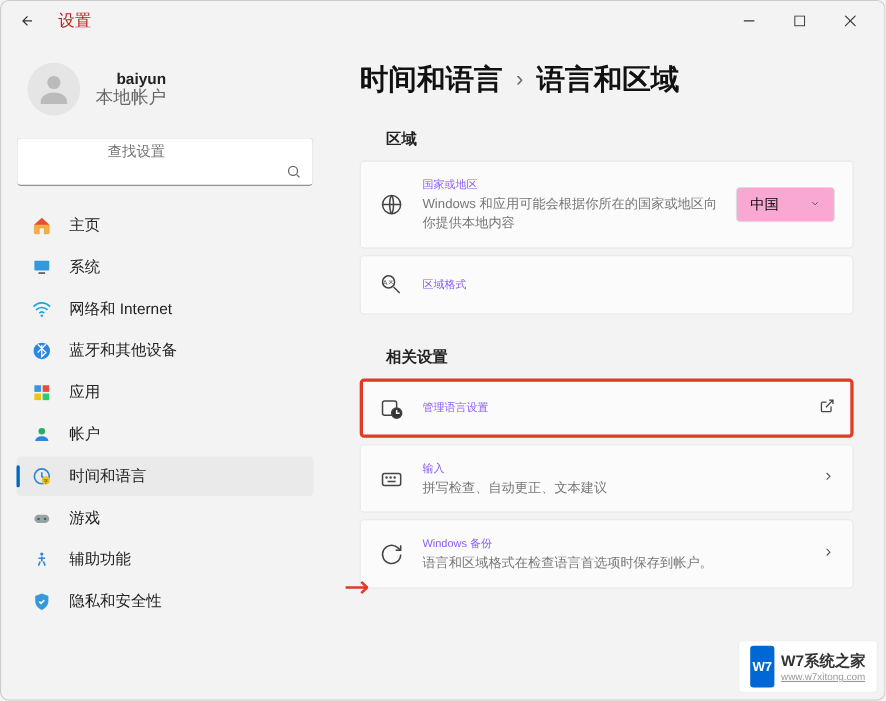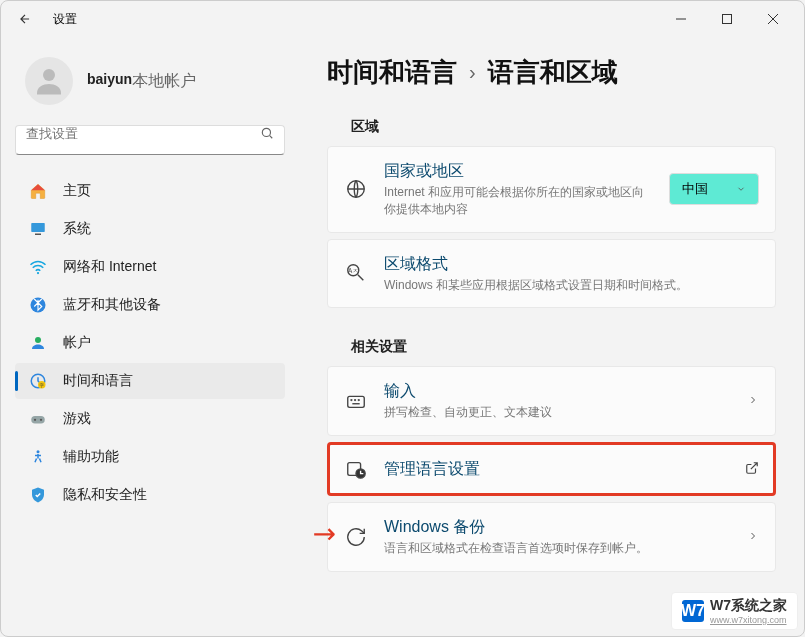--- a/index.html
+++ b/index.html
@@ -32,22 +32,22 @@
       align-items: center;
       gap: 12px;
     }
     .back-btn {
       width: 32px; height: 32px;
       display: flex; align-items: center; justify-content: center;
       cursor: pointer;
       color: #333;
     }
     .title-text {
-      font-size: 12px;
-      color: #000000;
+      font-size: 15px;
+      color: #b91c1c;
     }
     .window-controls {
       display: flex;
       gap: 0;
     }
     .win-btn {
       width: 46px; height: 32px;
       display: flex; align-items: center; justify-content: center;
       cursor: pointer;
       color: #333;
@@ -67,33 +67,34 @@
       gap: 14px;
       padding: 8px 10px 20px 10px;
     }
     .avatar {
       width: 48px; height: 48px;
       border-radius: 50%;
       background: #e5e5e5;
       display: flex; align-items: center; justify-content: center;
     }
     .avatar svg { width: 36px; height: 36px; }
-    .user-info { display: flex; flex-direction: row; }
+    .user-info { display: flex; flex-direction: column; align-items: flex-end; }
     .user-name { font-size: 14px; font-weight: 600; color: #222; }
     .user-type { font-size: 16px; color: #666; }
     .search-box {
       display: flex;
-      align-items: flex-start;
+      align-items: flex-end;
       background: #fff;
       border: 1px solid #ddd;
       border-bottom: 1px solid #888;
       border-radius: 4px;
-      height: 30px;
+      height: 44px;
       padding: 0 10px;
       margin-bottom: 18px;
+      flex-direction: column;
     }
     .search-box input {
       flex: 1; border: none; outline: none; font-size: 13px; background: transparent;
       color: #666;
     }
     .nav-list { display: flex; flex-direction: column; gap: 2px; }
     .nav-item {
       display: flex;
       align-items: center;
       gap: 16px;
@@ -159,27 +160,27 @@
       gap: 16px;
       margin-bottom: 6px;
     }
     .card-icon {
       width: 24px; height: 24px;
       display: flex; align-items: center; justify-content: center;
       color: #444;
       flex-shrink: 0;
     }
     .card-text { flex: 1; min-width: 0; }
-    .card-title { font-size: 16px; color: #0c4a6e; }
+    .card-title { font-size: 10px; color: #8b5cf6; }
     .card-desc { font-size: 12px; color: #777; margin-top: 2px; line-height: 1.4; }
     .card-action {
       display: flex; align-items: center; gap: 8px;
     }
     .dropdown {
-      background: #5eead4;
+      background: #f9a8d4;
       border: 1px solid #ddd;
       border-radius: 4px;
       padding: 6px 12px;
       font-size: 13px;
       display: flex;
       align-items: center;
       gap: 20px;
       cursor: pointer;
       min-width: 90px;
       justify-content: space-between;
@@ -217,25 +218,25 @@
       border-radius: 4px;
       font-size: 14px;
       font-weight: 600;
       display: flex;
       align-items: center;
       gap: 6px;
       border: 1px solid #eee;
       color: #333;
     }
     .watermark .wm-icon {
-      width: 22px; height: 22px;
+      width: 22px; height: 38px;
       background: #0067d4;
       color: #fff;
       display: flex; align-items: center; justify-content: center;
-      font-size: 16px;
+      font-size: 12px;
       font-weight: bold;
       border-radius: 3px;
     }
     .wm-sub { font-size: 9px; color: #999; font-weight: normal; display: block; text-decoration: underline; }
     .external-icon { font-size: 14px; color: #444; }
     .section-gap { height: 18px; }
   </style>
 </head>
 <body>
 
@@ -327,20 +328,31 @@
               <svg width="18" height="18" viewBox="0 0 24 24">
                 <circle cx="12" cy="12" r="10" fill="#2e86de"></circle>
                 <path d="M12 5v14l5-5-5-5 5-5-5 5-5-5 5 5-5 5" fill="none" stroke="#fff" stroke-width="1.5"></path>
               </svg>
             </span>
           <span>蓝牙和其他设备</span>
         </div>
         <div class="nav-item">
           <span class="nav-icon">
               <svg width="18" height="18" viewBox="0 0 24 24">
+                <rect x="3" y="3" width="8" height="8" fill="#3498db"></rect>
+                <rect x="13" y="3" width="8" height="8" fill="#e74c3c"></rect>
+                <rect x="3" y="13" width="8" height="8" fill="#f1c40f"></rect>
+                <rect x="13" y="13" width="8" height="8" fill="#2ecc71"></rect>
+              </svg>
+            </span>
+          <span>应用</span>
+        </div>
+        <div class="nav-item">
+          <span class="nav-icon">
+              <svg width="18" height="18" viewBox="0 0 24 24">
                 <circle cx="12" cy="8" r="4" fill="#27ae60"></circle>
                 <path d="M4 20c0-4 4-6 8-6s8 2 8 6" fill="#2e86de"></path>
               </svg>
             </span>
           <span>帐户</span>
         </div>
         <div class="nav-item selected">
           <span class="nav-icon">
               <svg width="18" height="18" viewBox="0 0 24 24">
                 <circle cx="12" cy="12" r="9" fill="none" stroke="#2e86de" stroke-width="2"></circle>
@@ -393,21 +405,21 @@
 
       <div class="card">
         <span class="card-icon">
           <svg width="22" height="22" viewBox="0 0 24 24" fill="none" stroke="currentColor" stroke-width="1.5">
               <circle cx="12" cy="12" r="9"></circle>
               <path d="M3 12h18M12 3c2.5 3 2.5 15 0 18M12 3c-2.5 3-2.5 15 0 18"></path>
             </svg>
         </span>
         <div class="card-text">
           <div class="card-title">国家或地区</div>
-          <div class="card-desc">Internet 和应用可能会根据你所在的国家或地区向你提供本地内容</div>
+          <div class="card-desc">Windows 和应用可能会根据你所在的国家或地区向你提供本地内容</div>
         </div>
         <div class="card-action">
           <div class="dropdown">
             <span>中国</span>
             <span class="chevron"><svg width="10" height="10" viewBox="0 0 24 24" fill="none" stroke="currentColor" stroke-width="2">
                   <path d="M6 9l6 6 6-6"></path>
                 </svg></span>
           </div>
         </div>
       </div>
@@ -415,64 +427,63 @@
       <div class="card">
         <span class="card-icon">
           <svg width="22" height="22" viewBox="0 0 24 24" fill="none" stroke="currentColor" stroke-width="1.5">
               <circle cx="9" cy="9" r="6"></circle>
               <text x="9" y="12" font-size="7" text-anchor="middle" fill="currentColor" stroke="none">Aㅈ</text>
               <path d="M14 14l6 6"></path>
             </svg>
         </span>
         <div class="card-text">
           <div class="card-title">区域格式</div>
-          <div class="card-desc">Windows 和某些应用根据区域格式设置日期和时间格式。</div>
         </div>
       </div>
 
       <div class="section-gap"></div>
       <div class="section-title">相关设置</div>
+
+      <div class="card highlighted">
+        <span class="card-icon">
+          <svg width="22" height="22" viewBox="0 0 24 24" fill="none" stroke="currentColor" stroke-width="1.5">
+              <rect x="3" y="5" width="14" height="14" rx="2"></rect>
+              <circle cx="17" cy="17" r="5" fill="#333"></circle>
+              <path d="M17 14v3h3" stroke="#fff" stroke-width="1.5"></path>
+            </svg>
+        </span>
+        <div class="card-text">
+          <div class="card-title">管理语言设置</div>
+        </div>
+        <span class="external-icon">
+          <svg width="14" height="14" viewBox="0 0 24 24" fill="none" stroke="currentColor" stroke-width="2">
+              <path d="M18 13v6a2 2 0 0 1-2 2H5a2 2 0 0 1-2-2V8a2 2 0 0 1 2-2h6M15 3h6v6M10 14L21 3"></path>
+            </svg>
+        </span>
+      </div>
 
       <div class="card">
         <span class="card-icon">
           <svg width="22" height="22" viewBox="0 0 24 24" fill="none" stroke="currentColor" stroke-width="1.5">
               <rect x="3" y="7" width="18" height="12" rx="2"></rect>
               <circle cx="7" cy="11" r="0.5" fill="currentColor"></circle>
               <circle cx="11" cy="11" r="0.5" fill="currentColor"></circle>
               <circle cx="15" cy="11" r="0.5" fill="currentColor"></circle>
               <line x1="8" y1="15" x2="16" y2="15"></line>
             </svg>
         </span>
         <div class="card-text">
           <div class="card-title">输入</div>
           <div class="card-desc">拼写检查、自动更正、文本建议</div>
         </div>
         <span class="chevron"><svg width="12" height="12" viewBox="0 0 24 24" fill="none" stroke="#555" stroke-width="2">
               <path d="M9 6l6 6-6 6"></path>
             </svg></span>
       </div>
 
-      <div class="card highlighted">
-        <span class="card-icon">
-          <svg width="22" height="22" viewBox="0 0 24 24" fill="none" stroke="currentColor" stroke-width="1.5">
-              <rect x="3" y="5" width="14" height="14" rx="2"></rect>
-              <circle cx="17" cy="17" r="5" fill="#333"></circle>
-              <path d="M17 14v3h3" stroke="#fff" stroke-width="1.5"></path>
-            </svg>
-        </span>
-        <div class="card-text">
-          <div class="card-title">管理语言设置</div>
-        </div>
-        <span class="external-icon">
-          <svg width="14" height="14" viewBox="0 0 24 24" fill="none" stroke="currentColor" stroke-width="2">
-              <path d="M18 13v6a2 2 0 0 1-2 2H5a2 2 0 0 1-2-2V8a2 2 0 0 1 2-2h6M15 3h6v6M10 14L21 3"></path>
-            </svg>
-        </span>
-      </div>
-
       <div class="card">
         <span class="card-icon">
           <svg width="22" height="22" viewBox="0 0 24 24" fill="none" stroke="currentColor" stroke-width="1.5">
               <path d="M21 12a9 9 0 1 1-3-6.7L21 8"></path>
               <path d="M21 3v5h-5"></path>
             </svg>
         </span>
         <div class="card-text">
           <div class="card-title">Windows 备份</div>
           <div class="card-desc">语言和区域格式在检查语言首选项时保存到帐户。</div>

